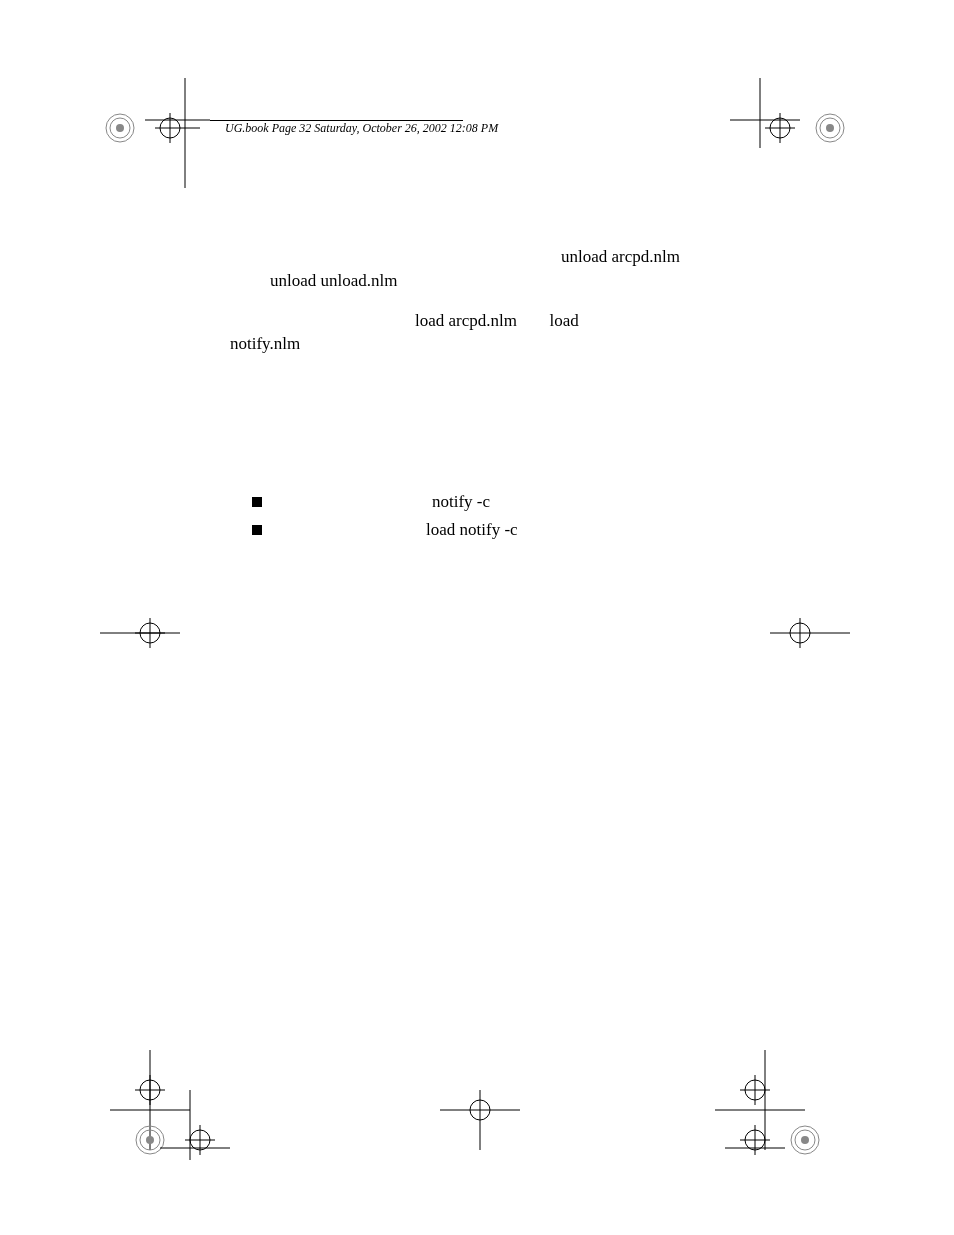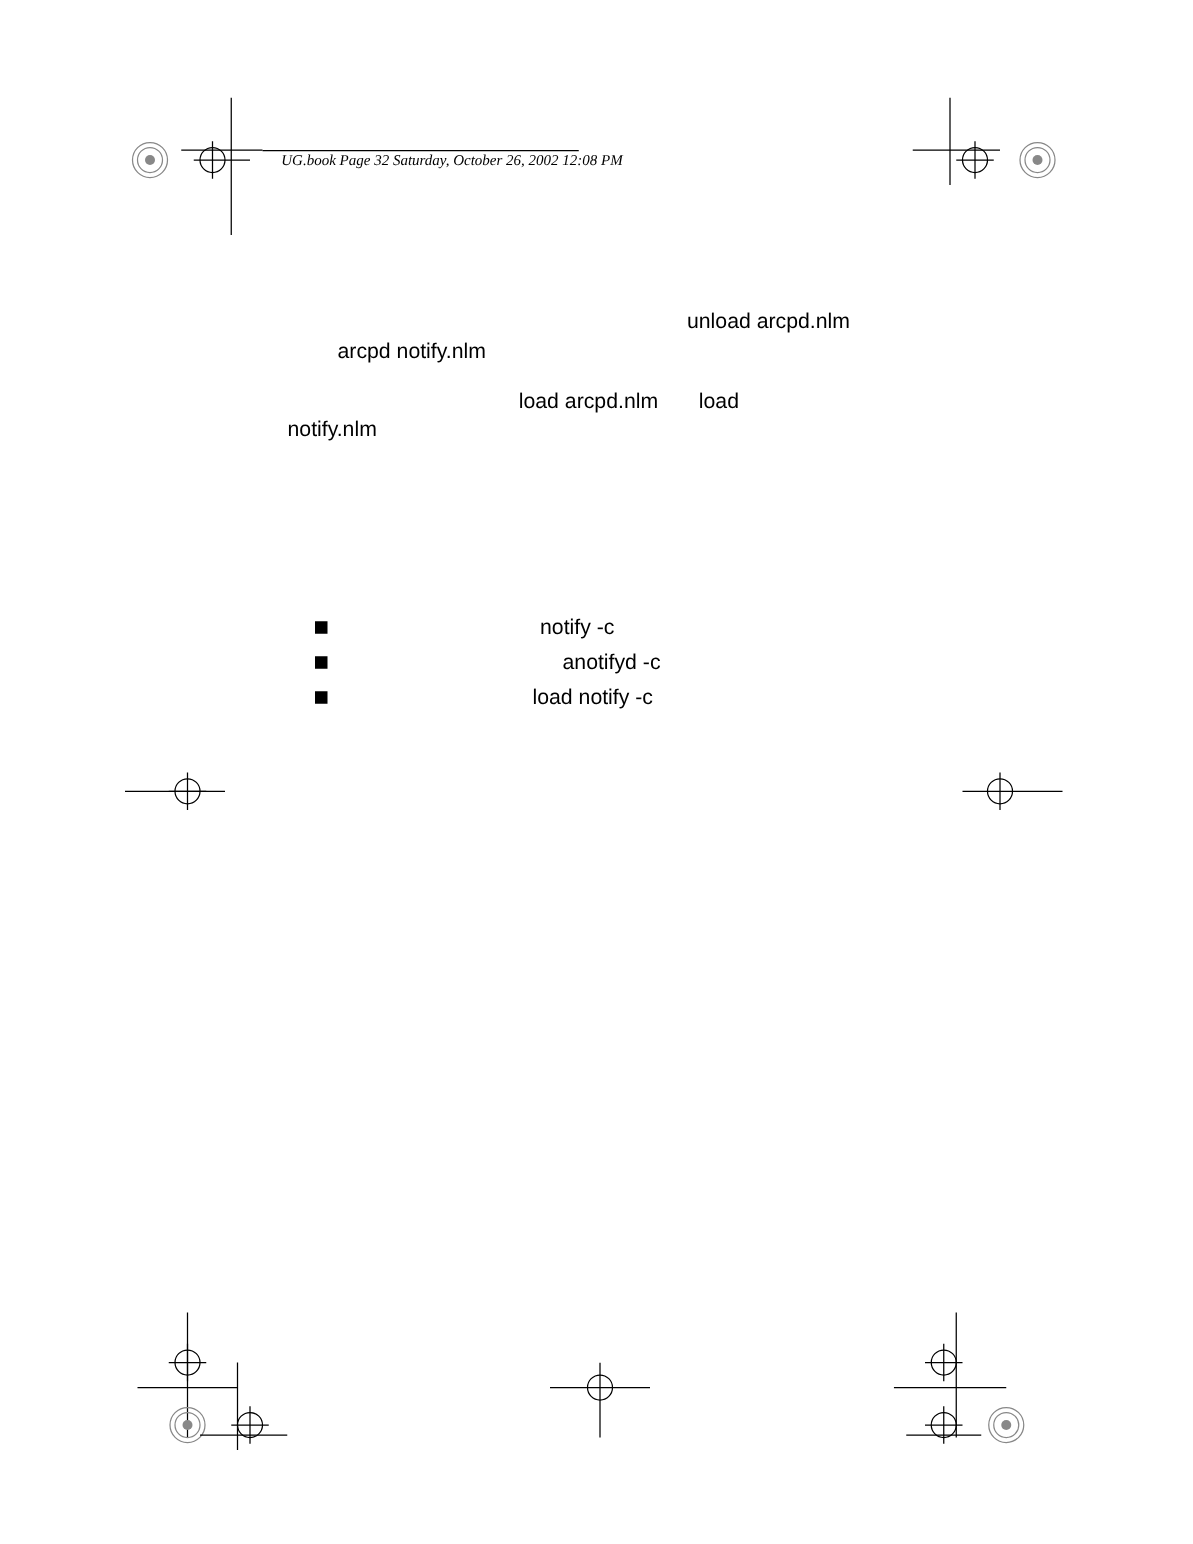--- a/index.html
+++ b/index.html
@@ -32,21 +32,21 @@
   }
   .content {
     position: absolute;
     top: 245px;
     left: 230px;
     width: 520px;
     font-size: 17px;
     line-height: 1.4;
   }
   .mono {
-    font-family: Liberation Sans, sans-serif;
+    font-family: Liberation Serif, serif;
   }
   .bullet-row {
     display: flex;
     align-items: center;
     margin: 4px 0;
     gap: 29px;
   }
   .bullet-square {
     display: inline-block;
     width: 10px;
@@ -152,42 +152,37 @@
 
 <div class="header-line"></div>
 <div class="header-text">UG.book  Page 32  Saturday, October 26, 2002  12:08 PM</div>
 
 <div class="content">
 
   <div class="text1-row1">
     <span class="mono">unload arcpd.nlm</span>
   </div>
   <div class="indent-unload">
-    <span class="mono">arcpd notify.nlm</span>
+    <span class="mono">unload unload.nlm</span>
   </div>
   <div class="line3" style="padding-left:185px;">
     <span class="mono">load arcpd.nlm</span>
     <span style="display:inline-block; width:24px;"></span>
     <span class="mono">load</span>
   </div>
   <div>
     <span class="mono">notify.nlm</span>
   </div>
 
   <div style="height:130px;"></div>
 
   <div class="bullet-row">
     <span class="bullet-square"></span>
     <span style="display:inline-block; width:82px;"></span>
     <span class="mono">notify -c</span>
   </div>
   <div class="bullet-row">
     <span class="bullet-square"></span>
-    <span style="display:inline-block; width:100px;"></span>
-    <span class="mono">anotifyd -c</span>
-  </div>
-  <div class="bullet-row">
-    <span class="bullet-square"></span>
     <span style="display:inline-block; width:76px;"></span>
     <span class="mono">load notify -c</span>
   </div>
 
 </div>
 
 </body></html>

